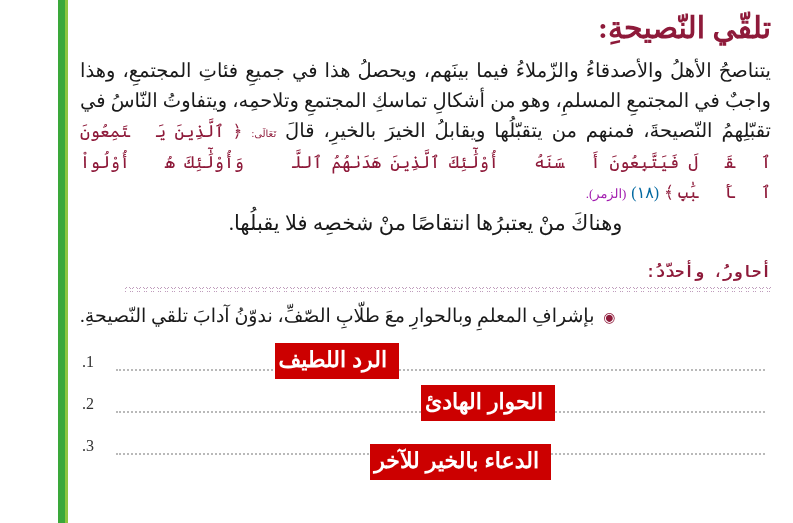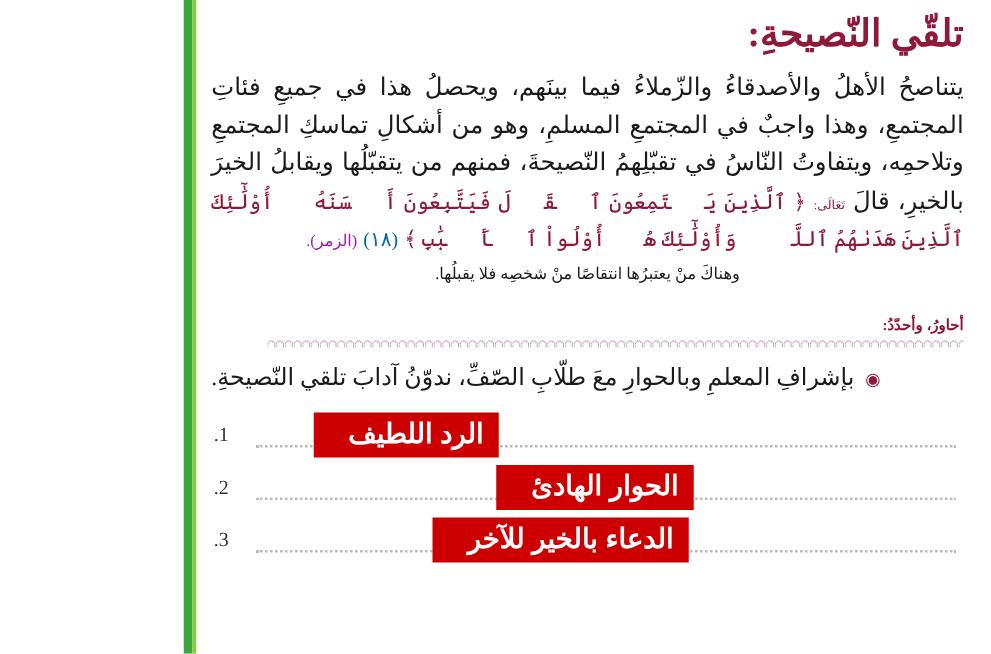--- a/index.html
+++ b/index.html
@@ -10,21 +10,21 @@
     width: 793px;
     height: 523px;
     background: #ffffff;
     font-family: "Liberation Sans", sans-serif;
     direction: rtl;
     overflow: hidden;
     position: relative;
   }
   .page {
     position: relative;
-    width: 646px;
+    width: 735px;
     height: 523px;
     box-sizing: border-box;
     padding: 10px 22px 0 22px;
   }
   
   .edge-bar {
     position: absolute;
     left: 0;
     top: 0;
     width: 7px;
@@ -75,32 +75,32 @@
   .qaal {
     color: #8e1a3a;
     font-size: 10px;
   }
   .surah-ref {
     color: #a21caf;
     font-size: 13px;
   }
   .closing-line {
     font-family: "Liberation Serif", serif;
-    font-size: 13px;
+    font-size: 21px;
     color: #1a1a1a;
     text-align: center;
     margin-top: 4px;
     direction: rtl;
   }
 
   .activity-heading {
     margin-top: 26px;
     text-align: right;
-    font-family: Liberation Serif, serif;
-    font-size: 12px;
+    font-family: Liberation Mono, monospace;
+    font-size: 16px;
     font-weight: bold;
     color: #8e1a3a;
     padding-left: 45px;
   }
   .wavy {
     margin-top: 2px;
     height: 8px;
     margin-left: 45px;
     background-image:
       radial-gradient(circle at 3px 6px, transparent 2.6px, #b48ab0 2.7px, #b48ab0 3.4px, transparent 3.5px);
@@ -153,21 +153,21 @@
     top: 8px;
   }
   .answer-box {
     position: absolute;
     background: #cc0000;
     color: #ffffff;
     font-family: "Liberation Sans", sans-serif;
     font-weight: bold;
     font-size: 22px;
     line-height: 1;
-    padding: 6px 12px 8px 28px;
+    padding: 6px 12px 8px 4px;
     white-space: nowrap;
     direction: rtl;
   }
   .row-wrap { position: relative; }
 </style>
 </head>
 <body>
 
 <div class="page">
 
@@ -210,17 +210,17 @@
         <div class="row-num">2.</div>
       </div>
       <div class="answer-box" style="top:2px; right:216px;">الحوار الهادئ</div>
     </div>
 
     <div class="row-wrap">
       <div class="answer-row">
         <div class="dots"></div>
         <div class="row-num">3.</div>
       </div>
-      <div class="answer-box" style="top:2px; right:220px;">الدعاء بالخير للآخر</div>
+      <div class="answer-box" style="top:19px; right:220px;">الدعاء بالخير للآخر</div>
     </div>
 
   </div>
 </div>
 
 </body></html>

